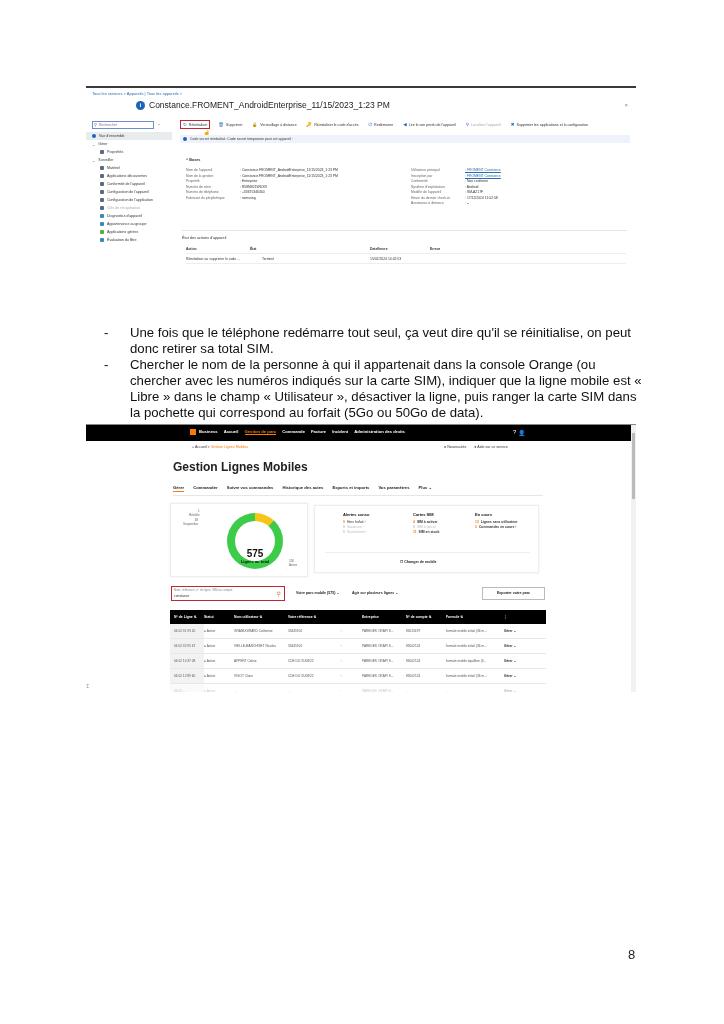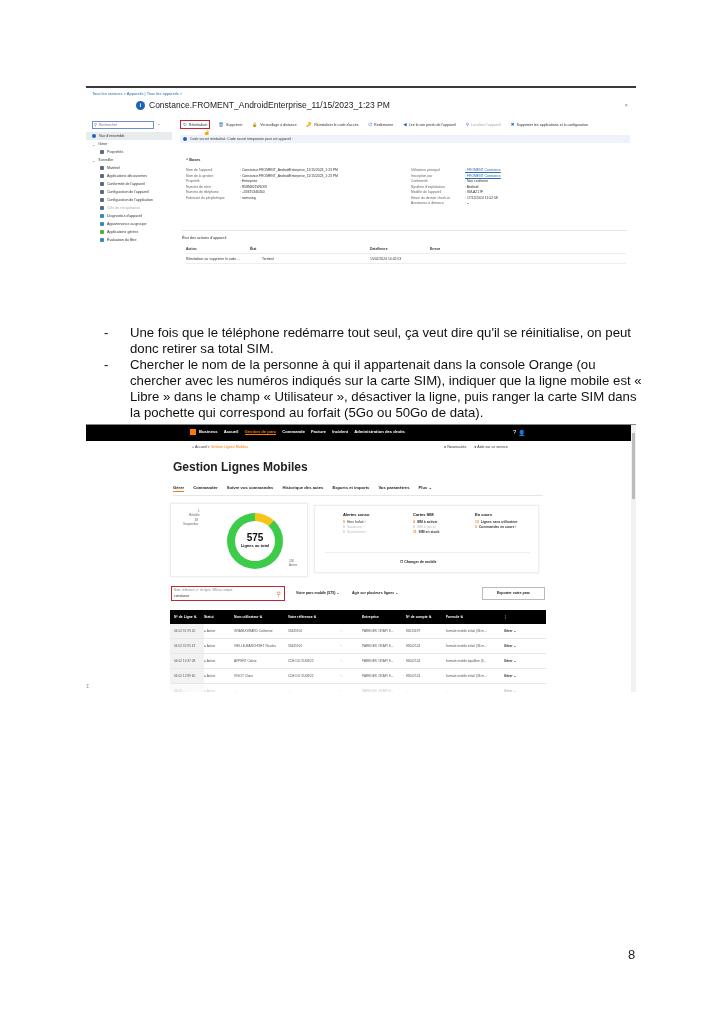--- a/index.html
+++ b/index.html
@@ -67,21 +67,21 @@
   .o-bcright { position: absolute; left: 358px; top: 20px; font-size: 3.6px; color: #333; display: flex; gap: 8px; white-space: nowrap; }
   .o-h1 { position: absolute; left: 87px; top: 35px; font-size: 12px; font-weight: bold; color: #222; }
   .o-tabs { position: absolute; left: 87px; top: 60px; display: flex; gap: 9px; font-size: 4.2px; font-weight: bold; color: #222; white-space: nowrap; }
   .o-tabs .act { color: #222; border-bottom: 1.5px solid #ff7900; padding-bottom: 1px; }
   .o-tabline { position: absolute; left: 87px; top: 70px; width: 370px; height: 1px; background: #e6e6e6; }
   .o-card { position: absolute; background: #fff; border: 1px solid #eee; box-shadow: 0 0 2px rgba(0,0,0,0.08); }
   .o-donut-card { left: 84px; top: 78px; width: 138px; height: 74px; }
   .o-donut { position: absolute; left: 56px; top: 9px; width: 56px; height: 56px; border-radius: 50%;
      background: conic-gradient(#f5c518 0deg 43deg, #3ccc4a 43deg 360deg); }
   .o-donut .hole { position: absolute; left: 8px; top: 8px; width: 40px; height: 40px; border-radius: 50%; background: #fff; text-align: center; }
-  .o-donut .num { font-size: 10px; font-weight: bold; color: #111; margin-top: 11px; display: block; }
+  .o-donut .num { font-size: 10px; font-weight: bold; color: #111; margin-top: 27px; display: block; }
   .o-donut .lbl { font-size: 4px; font-weight: bold; color: #111; display: block; }
   .o-dl { position: absolute; font-size: 3px; color: #666; text-align: right; line-height: 3.5px; }
   .o-alerts-card { left: 228px; top: 80px; width: 225px; height: 68px; }
   .o-col { position: absolute; top: 6px; font-size: 3.4px; color: #333; }
   .o-col .h { font-weight: bold; font-size: 4px; margin-bottom: 3px; color: #111; }
   .o-col .ln { height: 5px; white-space: nowrap; }
   .o-col .n { color: #ff7900; font-weight: bold; margin-right: 2px; }
   .o-col .dim { color: #bbb; }
   .o-col .bd { font-weight: bold; }
   .o-change { position: absolute; left: 85px; top: 54px; font-size: 3.6px; font-weight: bold; color: #222; white-space: nowrap; }

